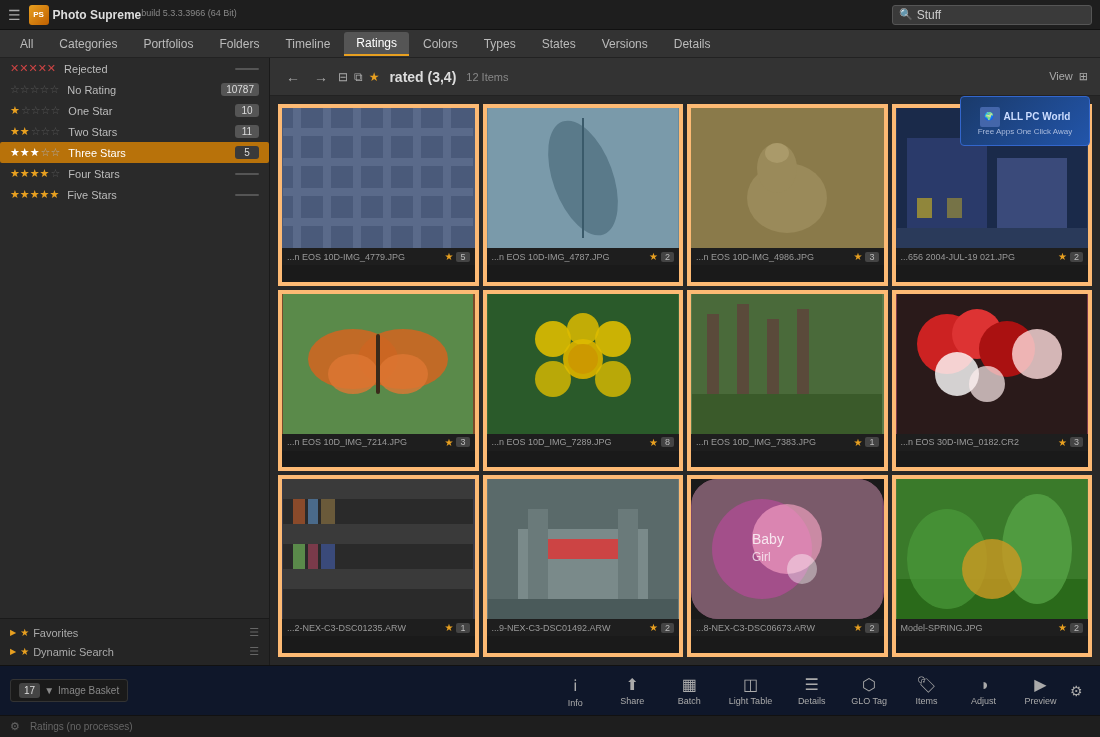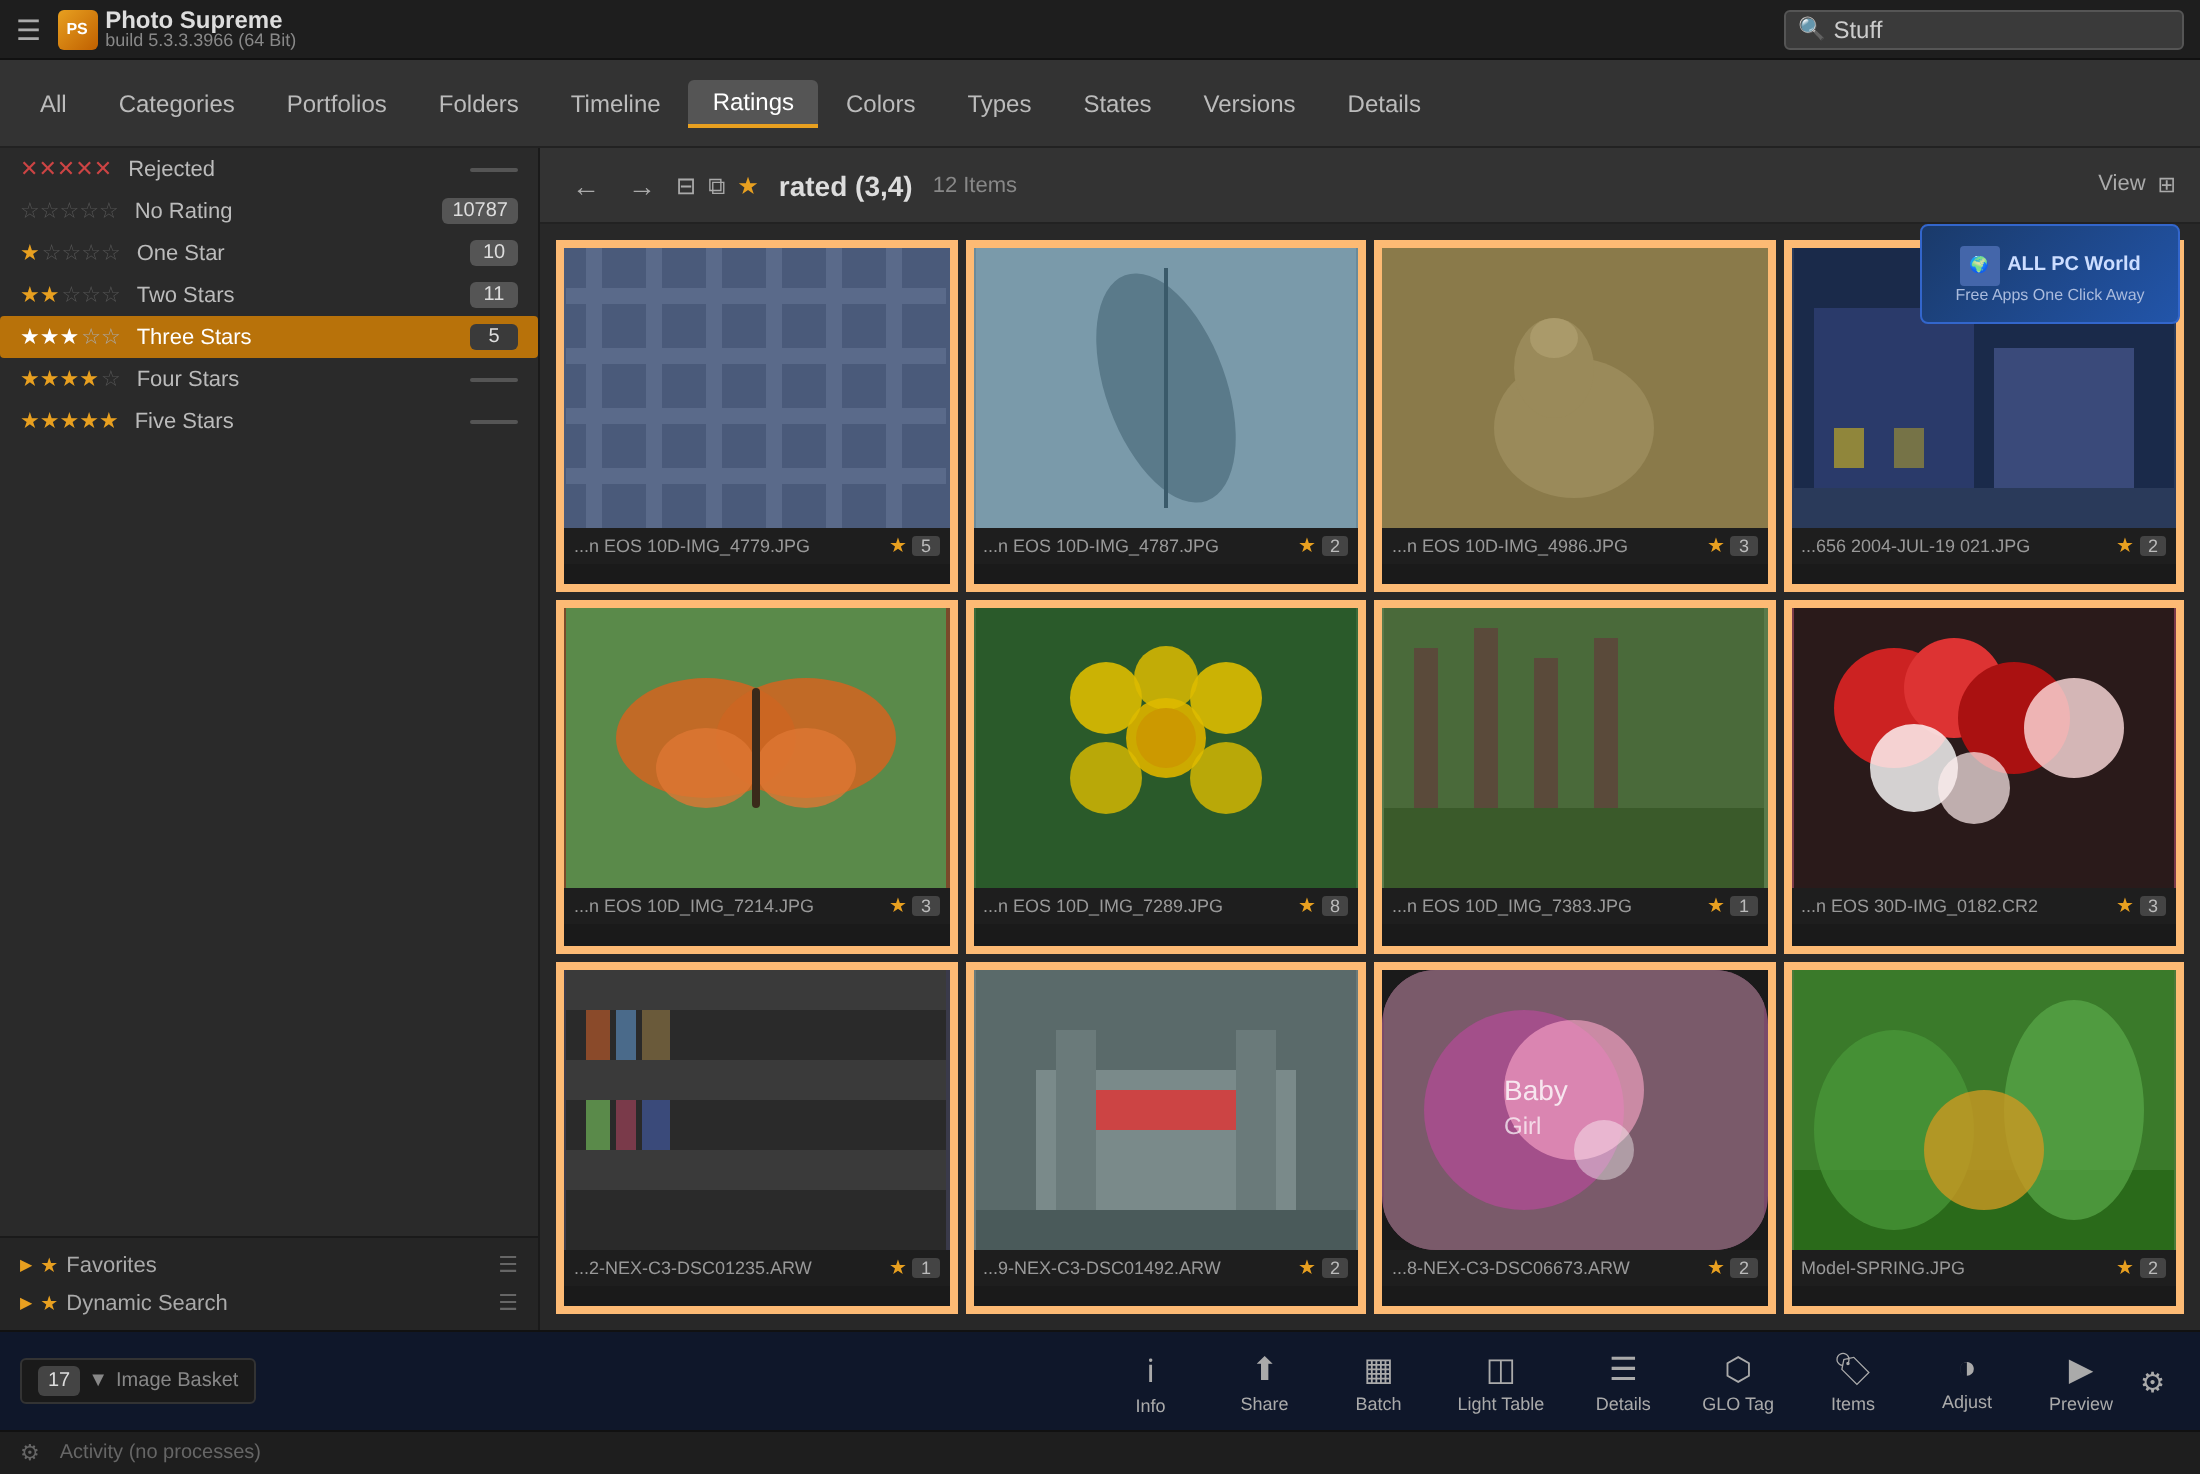--- a/index.html
+++ b/index.html
@@ -27,21 +27,21 @@
     .app-logo {
       display: flex; align-items: center; gap: 4px;
     }
     .app-logo-icon {
       width: 20px; height: 20px;
       background: linear-gradient(135deg, #e8a020, #c06000);
       border-radius: 3px;
       display: flex; align-items: center; justify-content: center;
       font-size: 10px; color: white;
     }
-    .app-title-block { display: flex; flex-direction: column; line-height: 1; }
+    .app-title-block { display: flex; flex-direction: row; line-height: 1; }
     .app-name { font-size: 12px; color: #ddd; font-weight: bold; }
     .app-subtitle { font-size: 9px; color: #888; }
     .search-bar {
       margin-left: auto;
       display: flex; align-items: center;
       background: #3a3a3a;
       border: 1px solid #555;
       border-radius: 3px;
       padding: 2px 6px;
       width: 200px;
@@ -50,21 +50,21 @@
       background: transparent; border: none; outline: none;
       color: #ccc; font-size: 12px; width: 100%;
     }
     .search-icon-char { color: #888; margin-right: 4px; font-size: 11px; }
 
     
     .nav-tabs {
       display: flex;
       align-items: center;
       background: #333;
-      height: 44px;
+      height: 28px;
       padding: 0 8px;
       border-bottom: 1px solid #222;
       gap: 2px;
     }
     .nav-tab {
       padding: 4px 12px;
       cursor: pointer;
       color: #bbb;
       font-size: 12px;
       border-radius: 3px 3px 0 0;
@@ -662,15 +662,15 @@
       <span class="toolbar-btn-icon">▶</span>
       <span>Preview</span>
     </button>
     <div style="width:20px;">
       <span style="color:#aaa;font-size:14px;">⚙</span>
     </div>
   </div>
 
   <div class="status-bar">
     <span style="color:#666;font-size:11px;">⚙</span>
-    <span class="status-text">Activity (no processes)</span>
+    <span class="status-text">Ratings (no processes)</span>
   </div>
 </div>
 
 </body></html>

